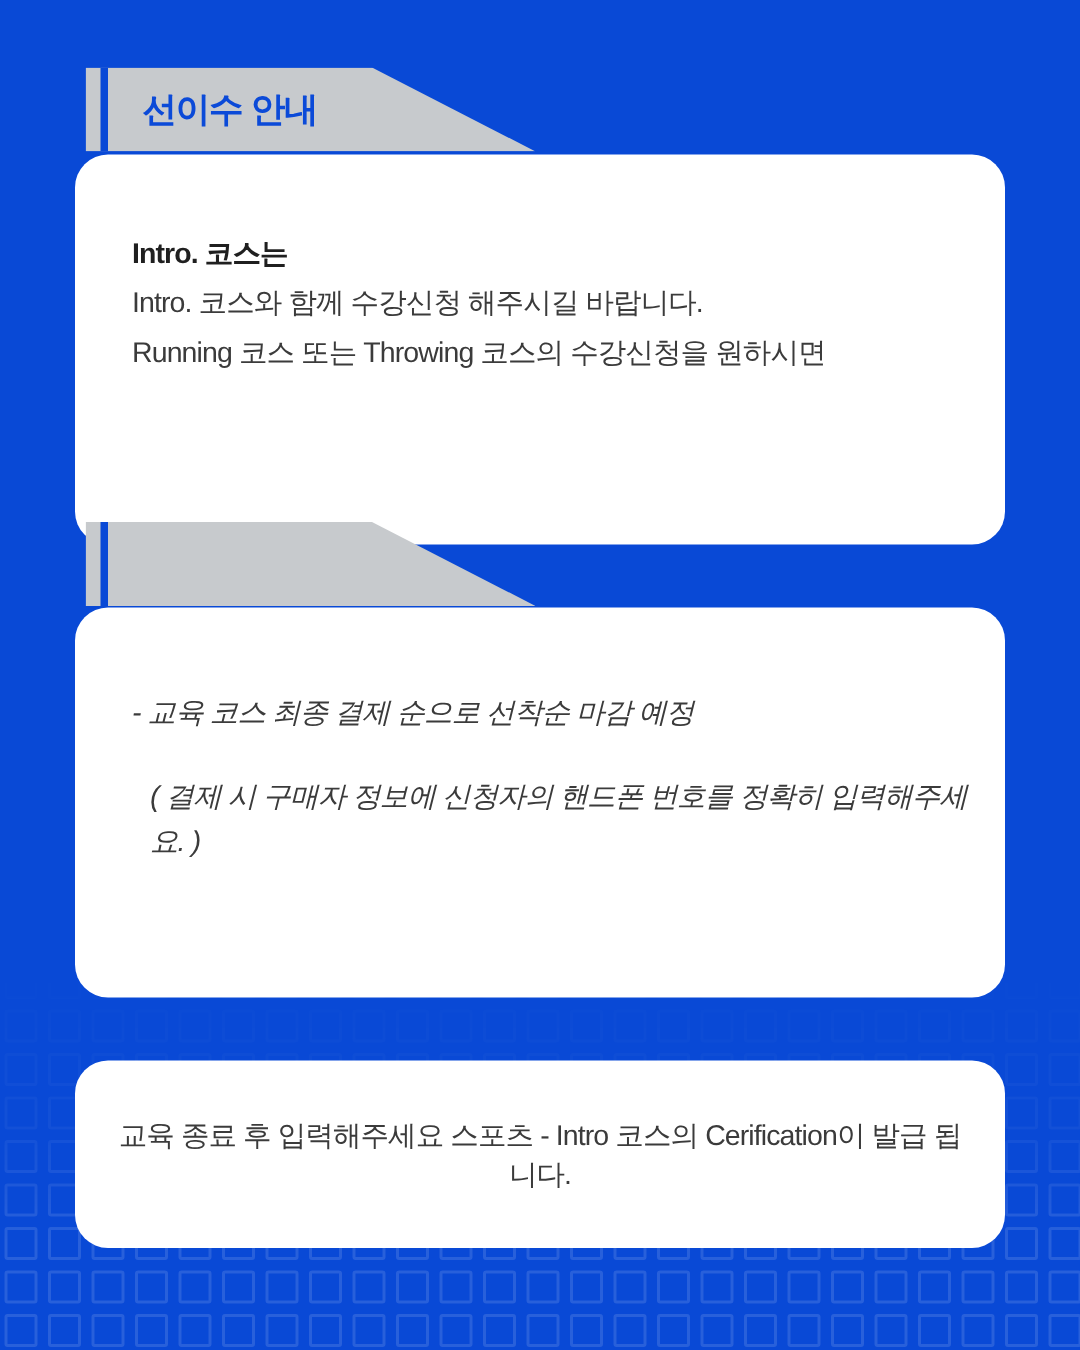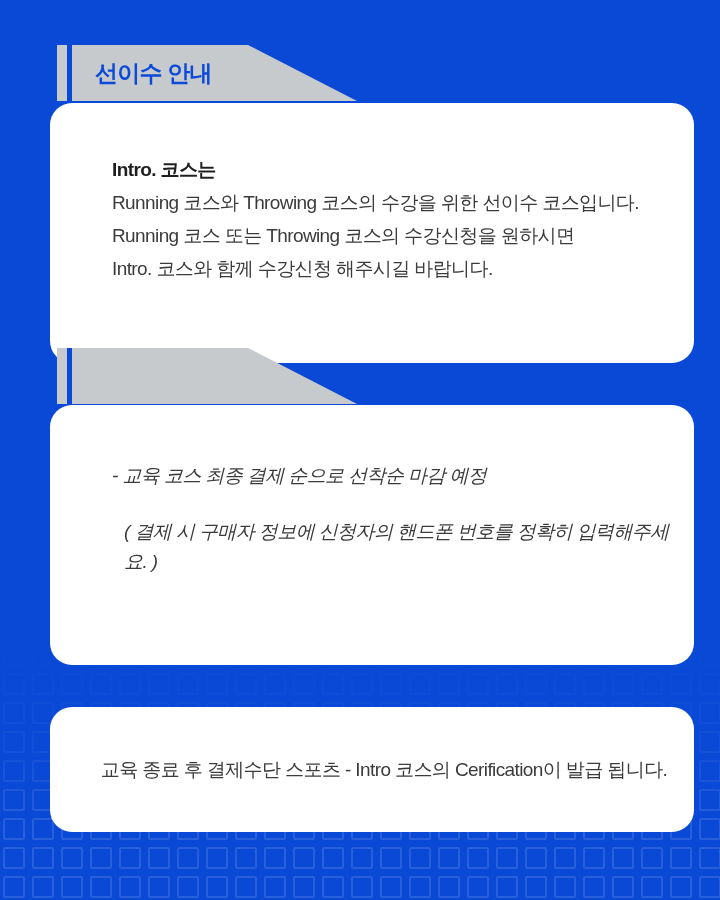--- a/index.html
+++ b/index.html
@@ -30,21 +30,20 @@
   }
 
   
   .card {
     position: absolute;
     left: 50px;
     width: 620px;
     background: var(--card-white, #ffffff);
     border-radius: 22px;
     z-index: 1;
-    padding-left: 24px;
   }
   .card-1 { top: 103px; height: 260px; }
   .card-2 { top: 405px; height: 260px; }
   .card-3 { top: 707px; height: 125px; display: flex; align-items: center; justify-content: center; }
 
   
   .banner {
     position: absolute;
     left: 57px;
     width: 300px;
@@ -322,36 +321,35 @@
     </div>
 
   <div class="banner banner-1">
     <div class="stripe"></div>
     <div class="title">선이수 안내</div>
   </div>
 
   <div class="card card-1">
     <div class="inner body-text">
       <div class="heading">Intro. 코스는</div>
-      <div>Running 코스와 Throwing 코스의 수강을 위한 선이수 코스입니다.</div>
+      <div>Intro. 코스와 함께 수강신청 해주시길 바랍니다.</div>
       <div>Running 코스 또는 Throwing 코스의 수강신청을 원하시면</div>
-      <div>Intro. 코스와 함께 수강신청 해주시길 바랍니다.</div>
     </div>
   </div>
 
   <div class="banner banner-2">
     <div class="stripe"></div>
   </div>
 
   <div class="card card-2">
     <div class="inner body-text">
       <div>- 교육 코스 최종 결제 순으로 선착순 마감 예정</div>
       <div class="gap"></div>
       <div class="note">( 결제 시 구매자 정보에 신청자의 핸드폰 번호를 정확히 입력해주세요. )</div>
     </div>
   </div>
 
 
   <div class="card card-3">
-    <div class="line body-text">교육 종료 후 결제수단 스포츠 - Intro 코스의 Cerification이 발급 됩니다.</div>
+    <div class="line body-text">교육 종료 후 입력해주세요 스포츠 - Intro 코스의 Cerification이 발급 됩니다.</div>
   </div>
 
 </div>
 
 </body></html>

